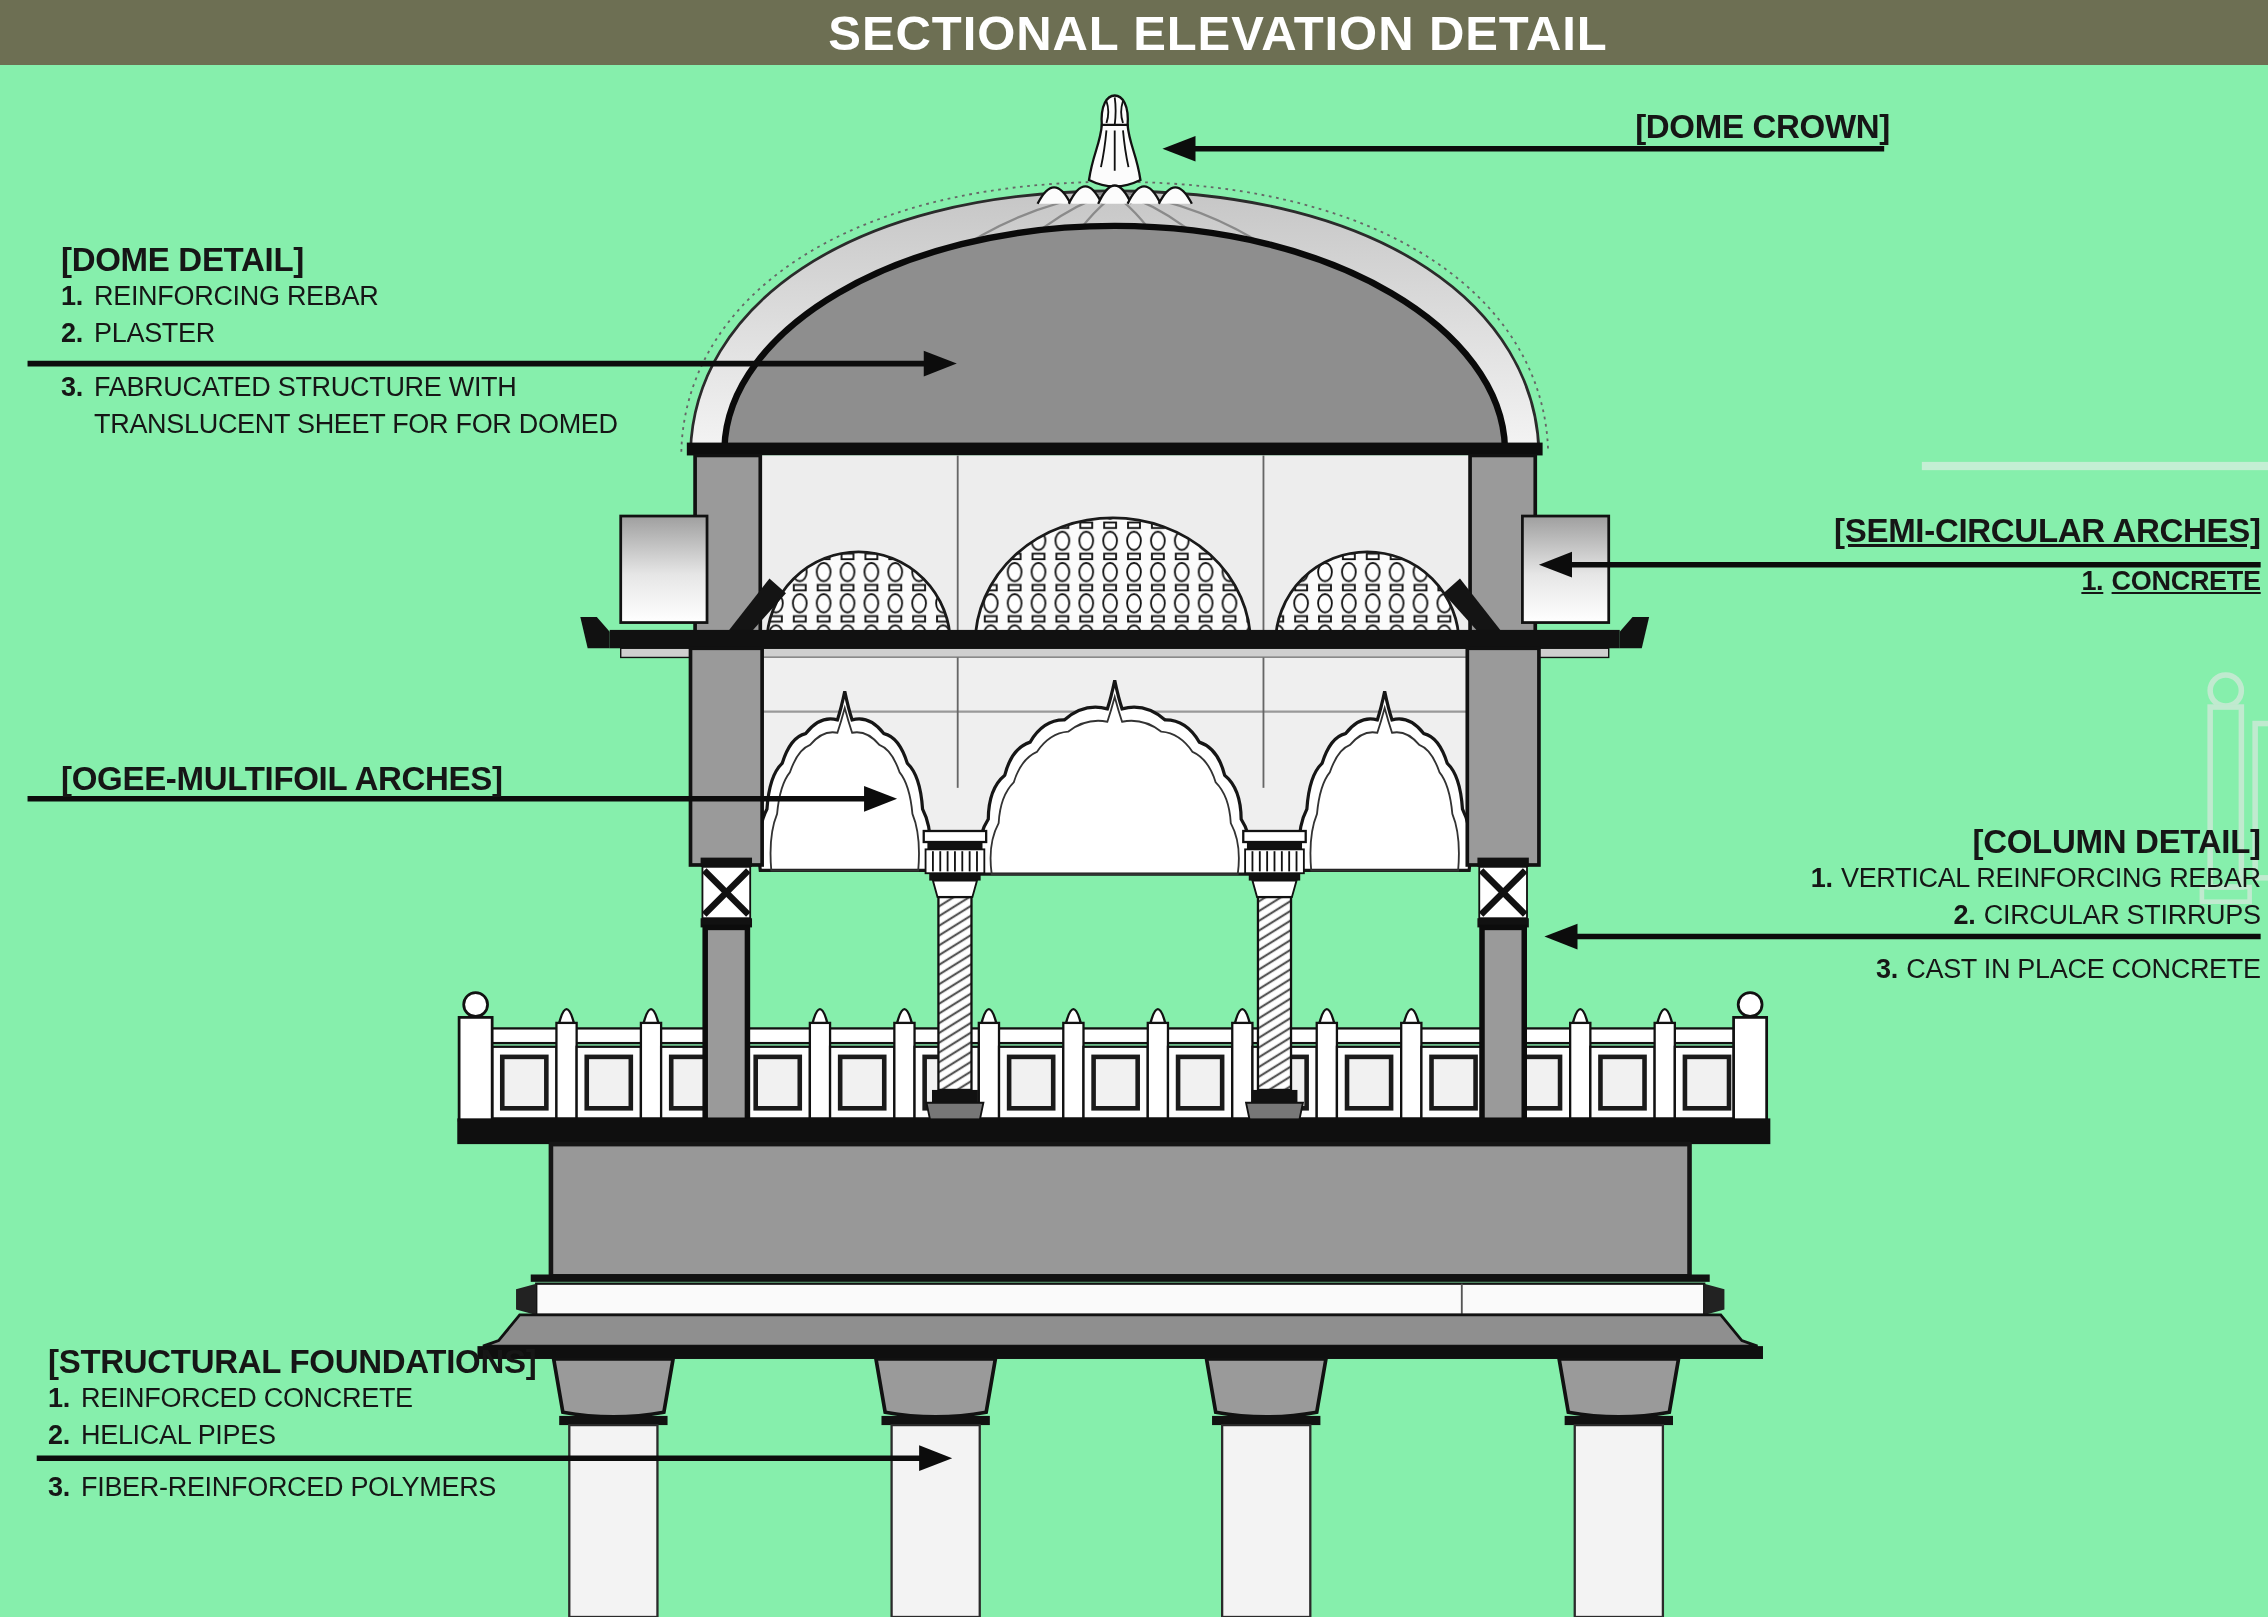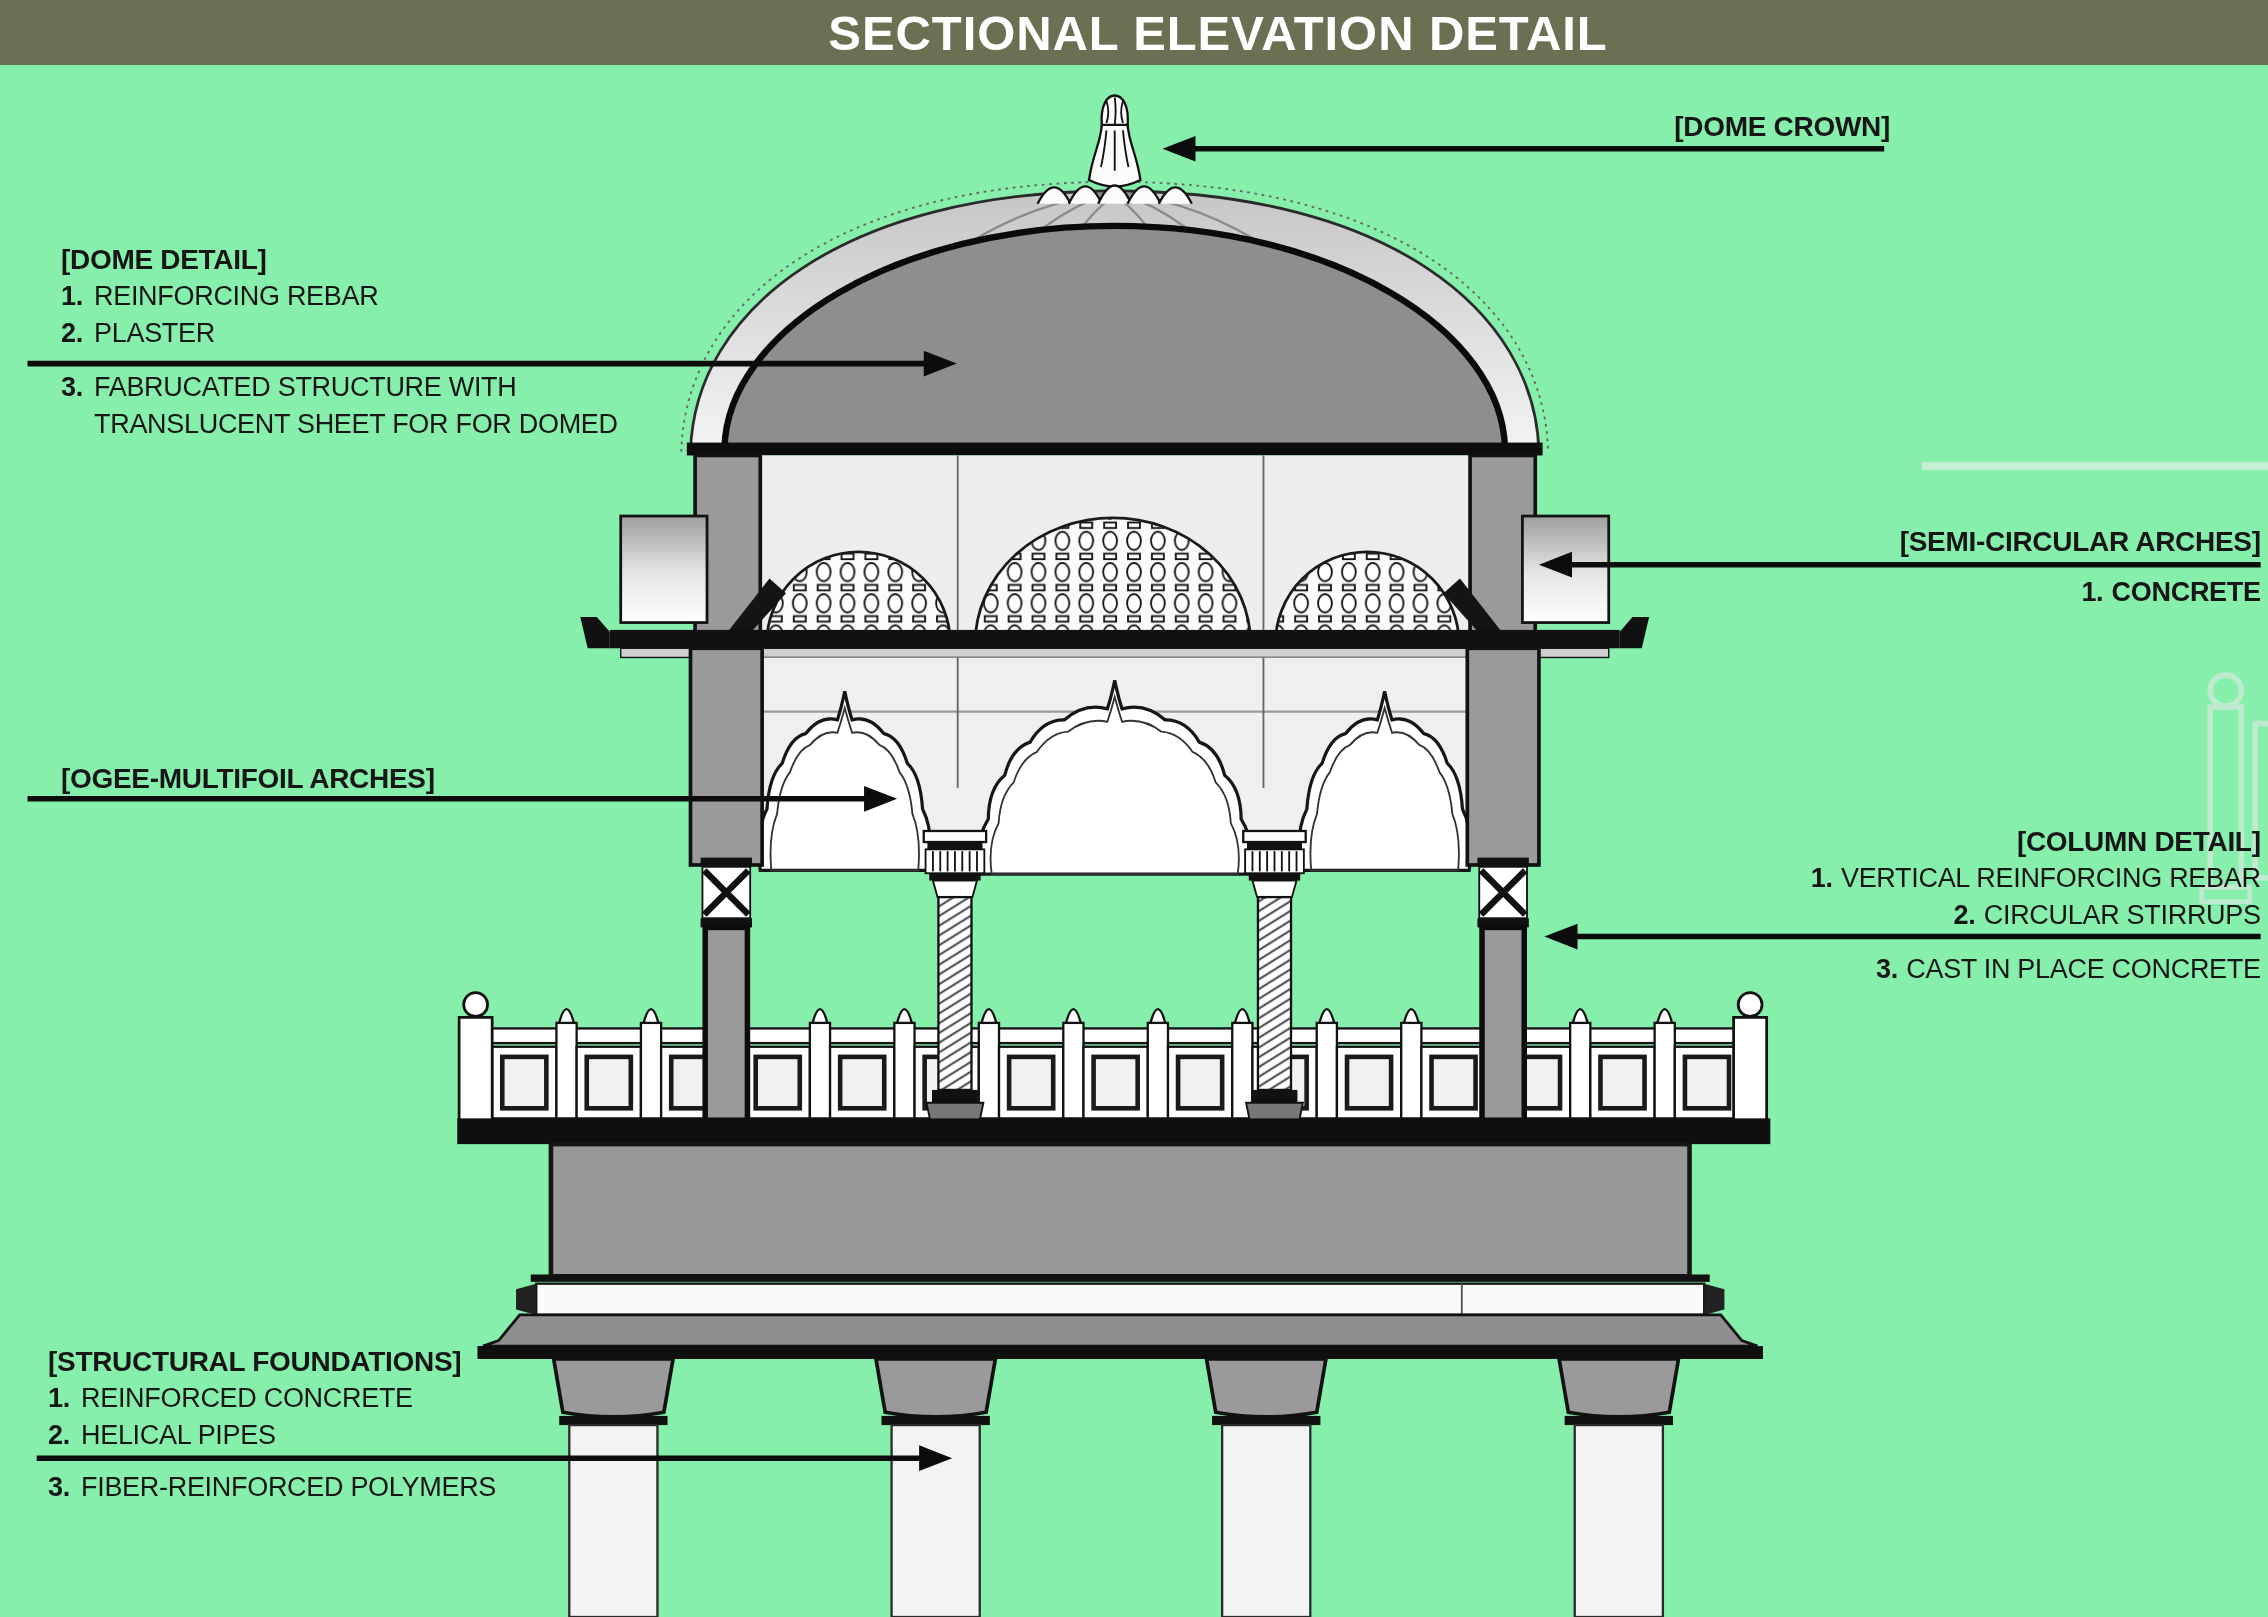--- a/index.html
+++ b/index.html
@@ -3,21 +3,21 @@
 <meta charset="utf-8">
 <style>
   html,body{margin:0;padding:0;background:#fff;}
   .stage{position:relative;width:2268px;height:1617px;background:#86efac;overflow:hidden;
          font-family:"Liberation Sans","DejaVu Sans",sans-serif;color:#161616;}
   header.titlebar{position:absolute;left:0;top:0;width:2268px;height:65px;background:var(--accent,#6d6f53);}
   header.titlebar h1{margin:0;width:100%;text-align:center;transform:translateX(84px);
       font-size:49px;font-weight:800;letter-spacing:0.9px;color:#fff;line-height:66px;}
   svg.drawing{position:absolute;left:0;top:0;}
   .ann{position:absolute;line-height:37px;letter-spacing:-0.3px;}
-  .ann .hdr{font-weight:800;font-size:28px;}
+  .ann .hdr{font-weight:800;font-size:33px;}
   .ann .item{font-size:27px;font-weight:400;}
   .ann .item b{font-weight:800;}
   .item-l{position:relative;padding-left:33px;}
   .item-l b{position:absolute;left:0;top:0;}
   .ann.right{text-align:right;}
   .item-r b{margin-right:8.3px;}
   .strong{font-weight:700;}
   .gap16{margin-top:14.7px;}
   .gap18{margin-top:16.5px;}
   .gap14{margin-top:14px;}
@@ -308,21 +308,21 @@
   </div>
 
   <div class="ann" style="left:61px;top:241px;width:606px;">
     <div class="hdr">[DOME DETAIL]</div>
     <div class="item item-l"><b>1.</b><span>REINFORCING REBAR</span></div>
     <div class="item item-l"><b>2.</b><span>PLASTER</span></div>
     <div class="item item-l gap18"><b>3.</b><span>FABRUCATED STRUCTURE WITH</span></div>
     <div class="item item-l"><b></b><span>TRANSLUCENT SHEET FOR FOR DOMED</span></div>
   </div>
 
-  <div class="ann right" style="right:7.3px;top:523px;">
+  <div class="ann right" style="right:7.3px;top:512px;text-decoration:underline;">
     <div class="hdr">[SEMI-CIRCULAR ARCHES]</div>
     <div class="item item-r gap14"><b>1.</b><span class="strong">CONCRETE</span></div>
   </div>
 
   <div class="ann" style="left:61px;top:760px;">
     <div class="hdr">[OGEE-MULTIFOIL ARCHES]</div>
   </div>
 
   <div class="ann right" style="right:7.3px;top:823px;">
     <div class="hdr">[COLUMN DETAIL]</div>

